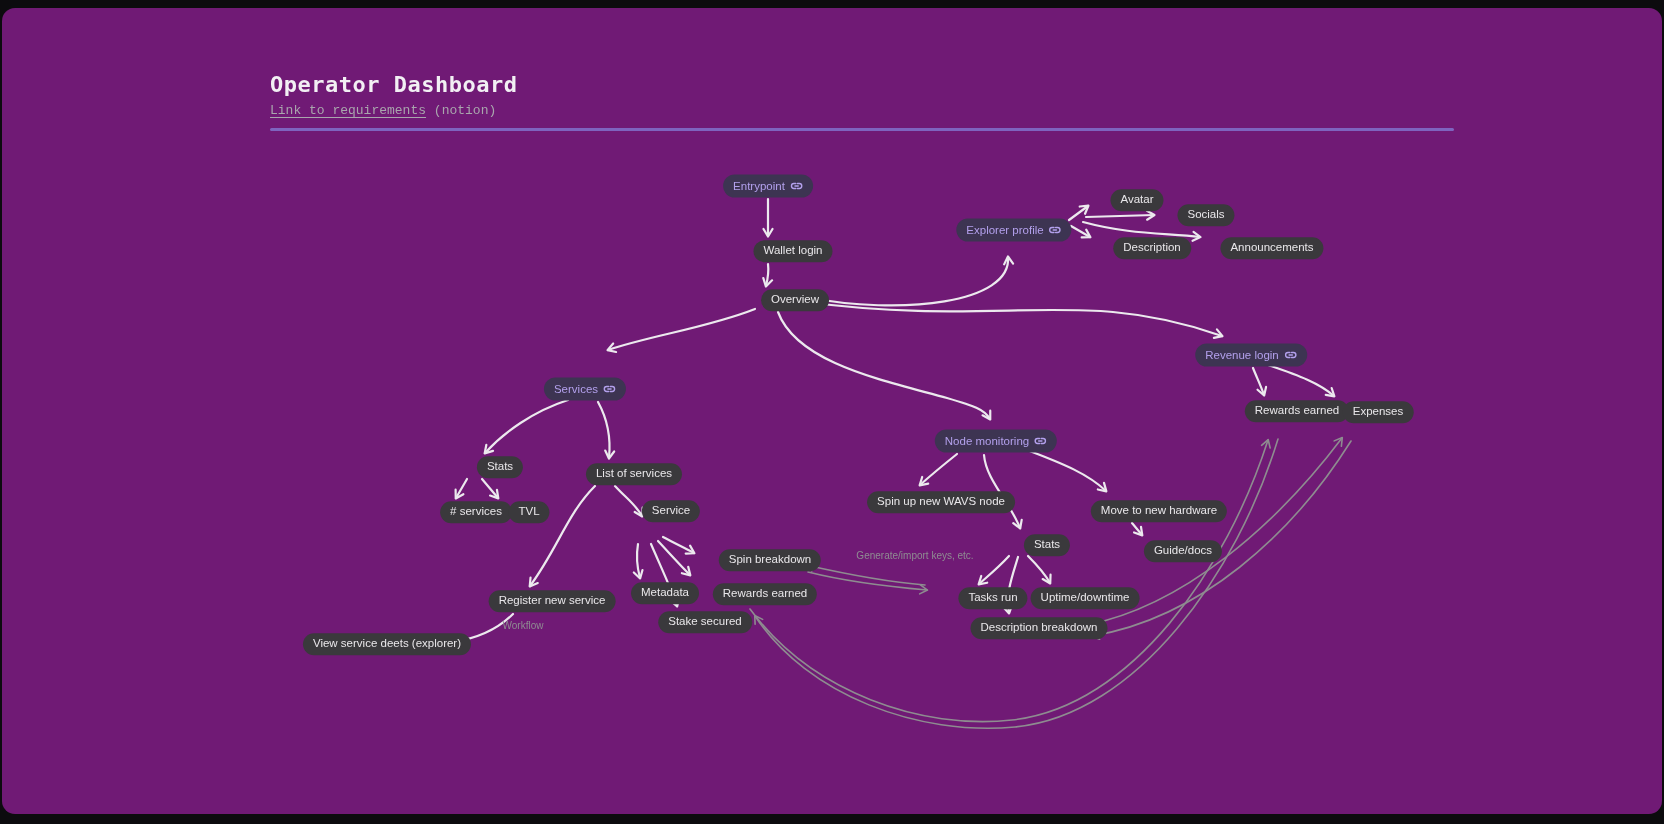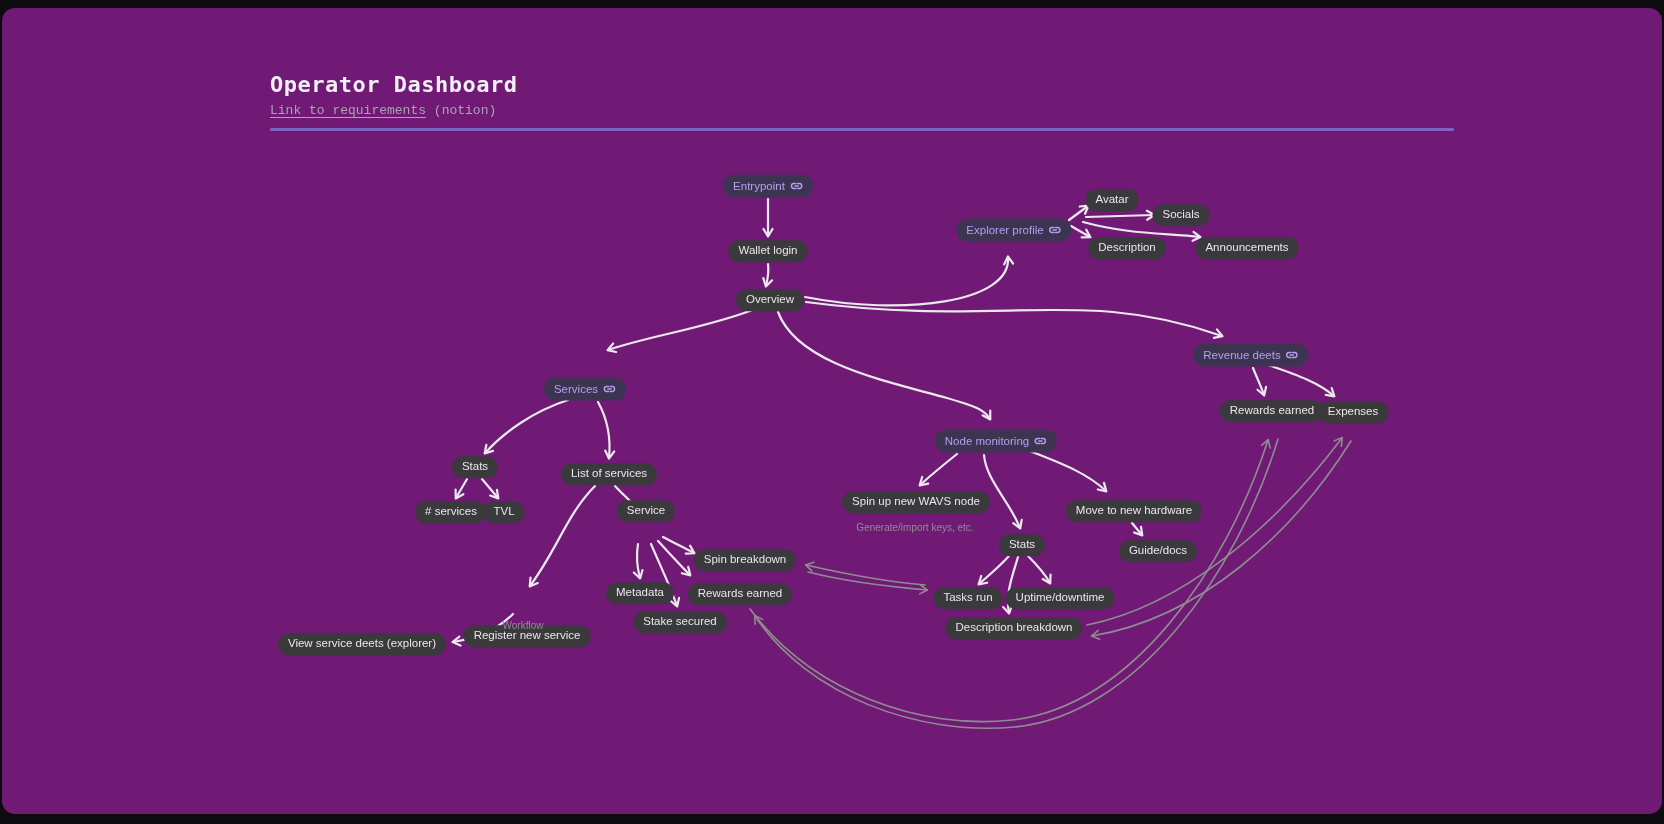--- a/index.html
+++ b/index.html
@@ -33,21 +33,21 @@
   svg.edges{position:absolute;left:0;top:0;pointer-events:none;}
   .ew{fill:none;stroke:#ece9ee;stroke-width:2.2;stroke-linecap:round;}
   .eg{fill:none;stroke:#8e8c90;stroke-width:1.6;stroke-linecap:round;}
   
   .pill{
     position:absolute;transform:translate(-50%,-50%);
     display:flex;align-items:center;gap:5px;
     padding:5px 10px;border-radius:999px;
     font-size:11.5px;line-height:1;white-space:nowrap;cursor:pointer;
   }
-  .pill.gray{background:#3a393c;color:#e9e7ea;}
+  .pill.gray{background:#3a393c;color:#e9e7ea;margin-left:25px;}
   .pill.purple{background:#3d3452;color:#b3a0ec;align-items:center;}
   .licon{display:flex;align-items:center;}
   .licon svg{display:block;width:13px;height:13px;}
   .annot{
     position:absolute;transform:translate(-50%,-50%);
     font-size:10px;color:#8f8c92;white-space:nowrap;
   }
 </style>
 </head>
 <body>
@@ -141,21 +141,21 @@
     <span>Node monitoring</span>
     <span class="licon">
         <svg viewBox="0 0 24 24" fill="none" stroke="currentColor" stroke-width="2.6" stroke-linecap="round">
           <path d="M9 12h6"></path>
           <path d="M10.5 7.5H7a4.5 4.5 0 0 0 0 9h3.5"></path>
           <path d="M13.5 7.5H17a4.5 4.5 0 0 1 0 9h-3.5"></path>
         </svg>
       </span>
   </div>
   <div class="pill purple" style="left:1249px;top:347px">
-    <span>Revenue deets</span>
+    <span>Revenue login</span>
     <span class="licon">
         <svg viewBox="0 0 24 24" fill="none" stroke="currentColor" stroke-width="2.6" stroke-linecap="round">
           <path d="M9 12h6"></path>
           <path d="M10.5 7.5H7a4.5 4.5 0 0 0 0 9h3.5"></path>
           <path d="M13.5 7.5H17a4.5 4.5 0 0 1 0 9h-3.5"></path>
         </svg>
       </span>
   </div>
 
   <div class="pill gray" style="left:766px;top:243px">
@@ -196,21 +196,21 @@
     </div>
   <div class="pill gray" style="left:743px;top:552px">
       <span>Spin breakdown</span>
     </div>
   <div class="pill gray" style="left:738px;top:586px">
       <span>Rewards earned</span>
     </div>
   <div class="pill gray" style="left:678px;top:614px">
       <span>Stake secured</span>
     </div>
-  <div class="pill gray" style="left:525px;top:628px">
+  <div class="pill gray" style="left:525px;top:593px">
       <span>Register new service</span>
     </div>
   <div class="pill gray" style="left:360px;top:636px">
       <span>View service deets (explorer)</span>
     </div>
   <div class="pill gray" style="left:914px;top:494px">
       <span>Spin up new WAVS node</span>
     </div>
   <div class="pill gray" style="left:1132px;top:503px">
       <span>Move to new hardware</span>
@@ -231,15 +231,15 @@
       <span>Description breakdown</span>
     </div>
   <div class="pill gray" style="left:1270px;top:403px">
       <span>Rewards earned</span>
     </div>
   <div class="pill gray" style="left:1351px;top:404px">
       <span>Expenses</span>
     </div>
 
   <div class="annot" style="left:521px;top:617px">Workflow</div>
-  <div class="annot" style="left:913px;top:519px">Generate/import keys, etc.</div>
+  <div class="annot" style="left:913px;top:547px">Generate/import keys, etc.</div>
 
 </div>
 
 </body></html>

